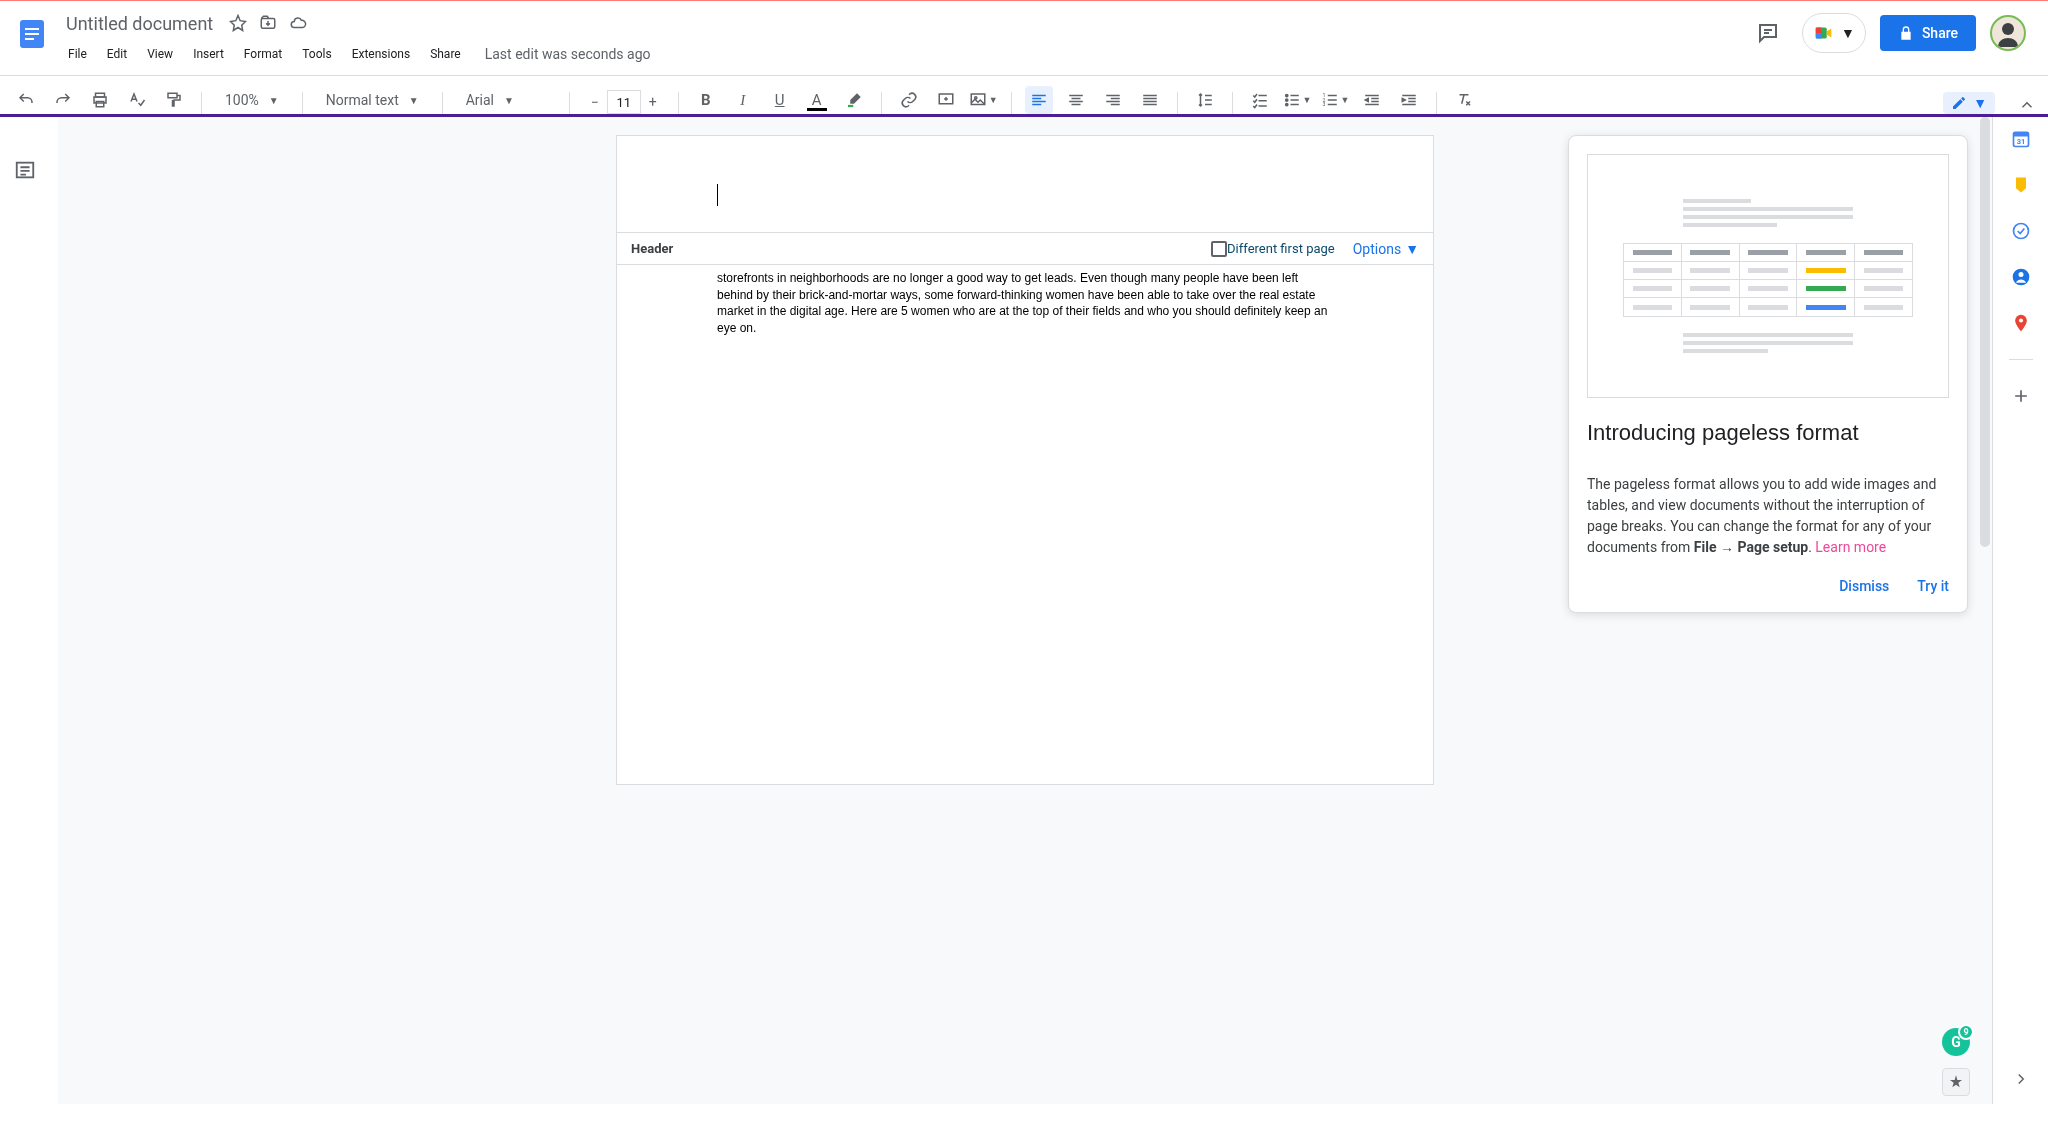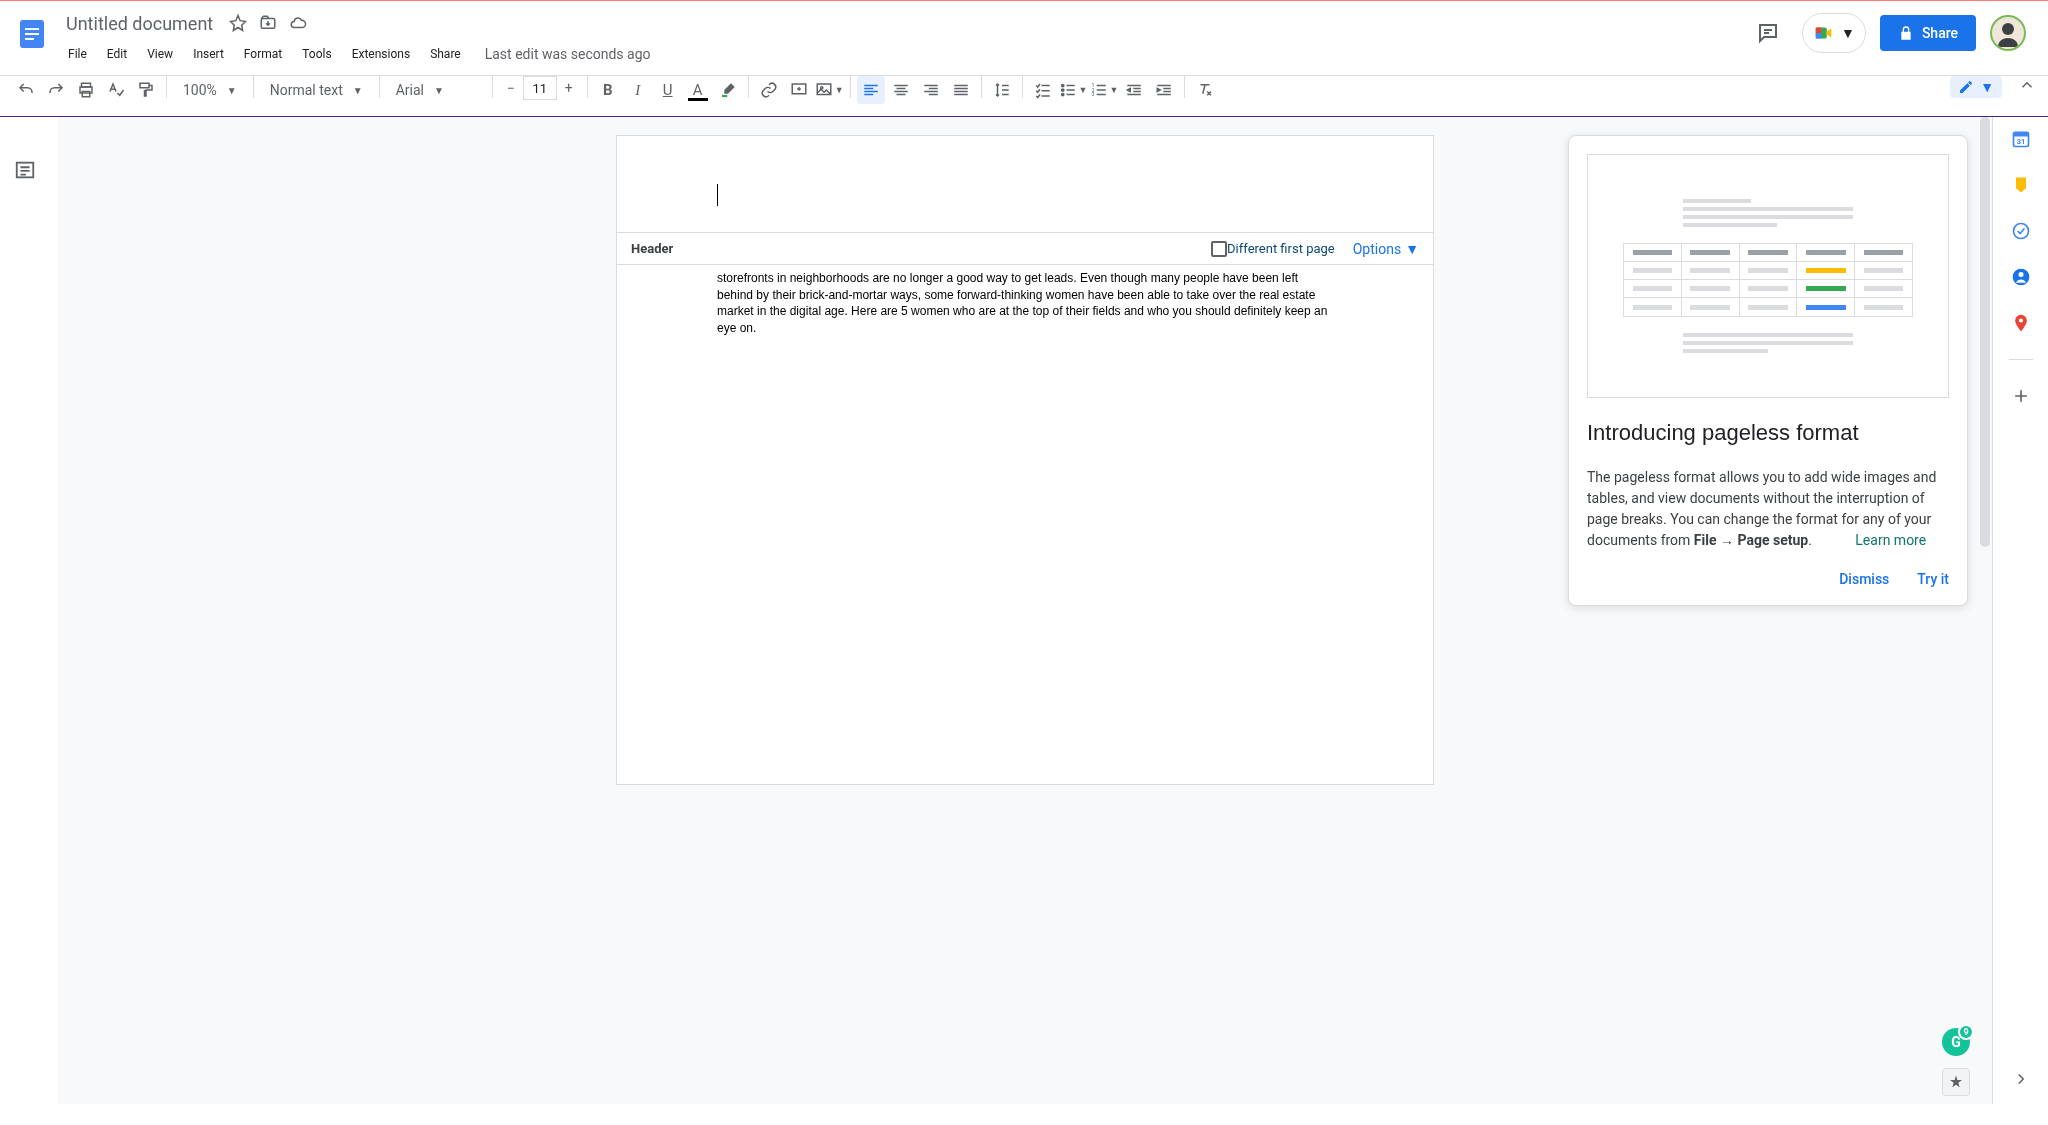--- a/index.html
+++ b/index.html
@@ -23,21 +23,21 @@
 .lastedit { margin-left:12px; color:#5f6368; cursor:pointer; }
 
 .hdr-right { display:flex; align-items:center; gap:14px; padding-right:10px; margin-top:4px; }
 .circlebtn { width:40px; height:40px; border-radius:50%; display:flex; align-items:center; justify-content:center; cursor:pointer; }
 .commentbtn { color:#5f6368; }
 .meetpill { display:flex; align-items:center; height:40px; border:1px solid #dadce0; border-radius:20px; padding:0 10px; gap:6px; cursor:pointer; }
 .sharebtn { background:#1a73e8; color:#fff; height:36px; border-radius:4px; padding:0 18px; display:flex; align-items:center; gap:8px; font-weight:500; cursor:pointer; }
 .avatar { width:36px; height:36px; border-radius:50%; border:2px solid #7b5; overflow:hidden; background:#efe6d9; display:flex; align-items:center; justify-content:center; }
 
 
-.toolbar-wrap { border-top:1px solid #dadce0; border-bottom:1px solid #4c1d95; margin-top:6px; height:42px; display:flex; align-items:flex-start; padding: 0 12px; gap:2px; position:relative; }
+.toolbar-wrap { border-top:1px solid #dadce0; border-bottom:3px solid #4c1d95; margin-top:6px; height:42px; display:flex; align-items:flex-end; padding: 0 12px; gap:9px; position:relative; }
 .tbtn { min-width:28px; height:28px; display:flex; align-items:center; justify-content:center; color:#5f6368; border-radius:4px; cursor:pointer; position:relative; }
 .tbtn.active { background:#e8f0fe; color:#1a73e8; }
 .tsep { width:1px; height:22px; background:#dadce0; margin:0 4px; }
 .tdrop { height:28px; display:flex; align-items:center; padding:0 10px; gap:10px; color:#5f6368; cursor:pointer; border-radius:4px; }
 .tdrop .caret { font-size:10px; color:#5f6368; }
 .fontsize { display:flex; align-items:center; }
 .fontsize .box { width:34px; height:24px; border:1px solid #dadce0; display:flex; align-items:center; justify-content:center; font-size:13px; }
 .fontsize .pm { width:24px; height:24px; display:flex; align-items:center; justify-content:center; color:#5f6368; cursor:pointer; }
 .textcolor-under { position:absolute; bottom:3px; left:4px; right:4px; height:3px; background:#000; }
 .editpill { display:flex; align-items:center; gap:6px; background:#e8f0fe; border-radius:4px; padding:3px 8px; color:#1a73e8; margin-left:auto; }
@@ -64,24 +64,24 @@
 .popup { position:absolute; top:18px; right:24px; width:400px; background:#fff; border:1px solid #dadce0; border-radius:8px; box-shadow:0 2px 10px rgba(0,0,0,.12); padding:18px; }
 .popimg { border:1px solid #dadce0; height:244px; margin-bottom:22px; display:flex; flex-direction:column; align-items:center; justify-content:center; gap:12px; }
 .poplines { width:170px; }
 .poplines div { height:4px; background:#dadce0; margin:4px 0; }
 .poptable { width:290px; border:1px solid #dadce0; }
 .poptable .row { display:flex; height:18px; }
 .poptable .row:not(:last-child){ border-bottom:1px solid #dadce0;}
 .poptable .cell { flex:1; border-right:1px solid #dadce0; display:flex; align-items:center; justify-content:center; }
 .poptable .cell:last-child{border-right:none;}
 .poptable .bar { height:5px; width:70%; background:#dadce0; }
-.popup h2 { font-size:22px; font-weight:400; margin-bottom:21px; font-family:'Google Sans',sans-serif; }
+.popup h2 { font-size:22px; font-weight:400; margin-bottom:28px; font-family:'Google Sans',sans-serif; }
 .popup p { font-size:14px; line-height:1.5; color:#3c4043; }
 .popup p b { font-weight:700; }
-.popup a { color:#0f766e; text-decoration:none;margin-left:40px; }
+.popup a { color:#ec4899; text-decoration:none; }
 .popactions { display:flex; justify-content:flex-end; gap:28px; margin-top:20px; }
 .popactions span { color:#1a73e8; font-weight:500; cursor:pointer; }
 
 
 .gbadge { position:absolute; bottom:48px; right:22px; width:28px; height:28px; border-radius:50%; background:#15c39a; display:flex; align-items:center; justify-content:center; color:#fff; font-weight:700; }
 .gbadge .count { position:absolute; top:-4px; right:-4px; background:#15c39a; border:2px solid #fff; color:#fff; font-size:9px; width:16px; height:16px; border-radius:50%; display:flex; align-items:center; justify-content:center; }
 .explorebox { position:absolute; bottom:8px; right:22px; width:28px; height:28px; background:#f1f3f4; border:1px solid #dadce0; border-radius:4px; display:flex; align-items:center; justify-content:center; color:#5f6368; cursor:pointer; }
 
 
 .rside { width:56px; border-left:1px solid #dadce0; display:flex; flex-direction:column; align-items:center; padding-top:12px; gap:26px; }

